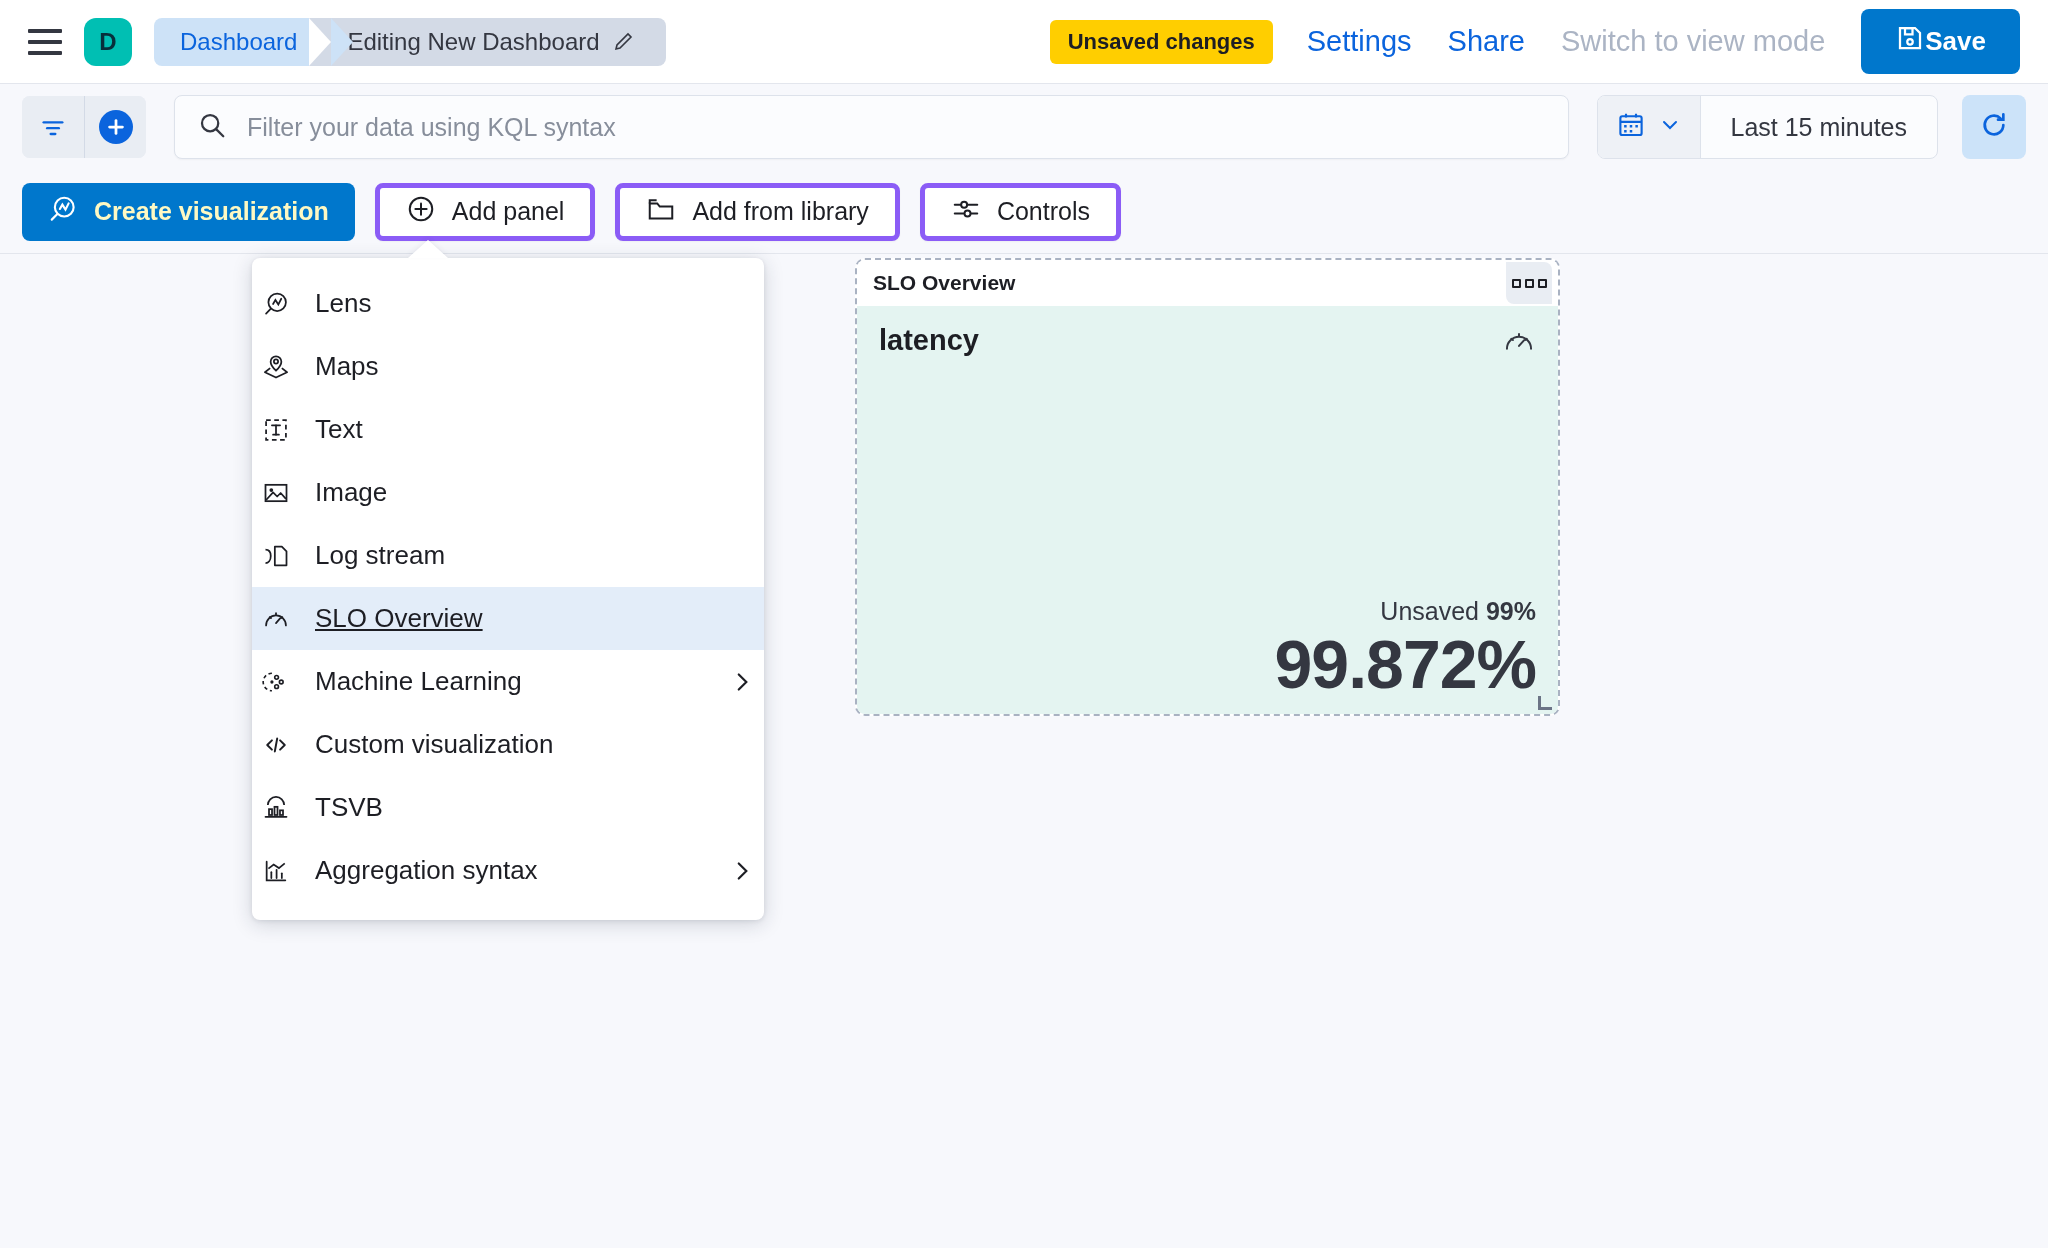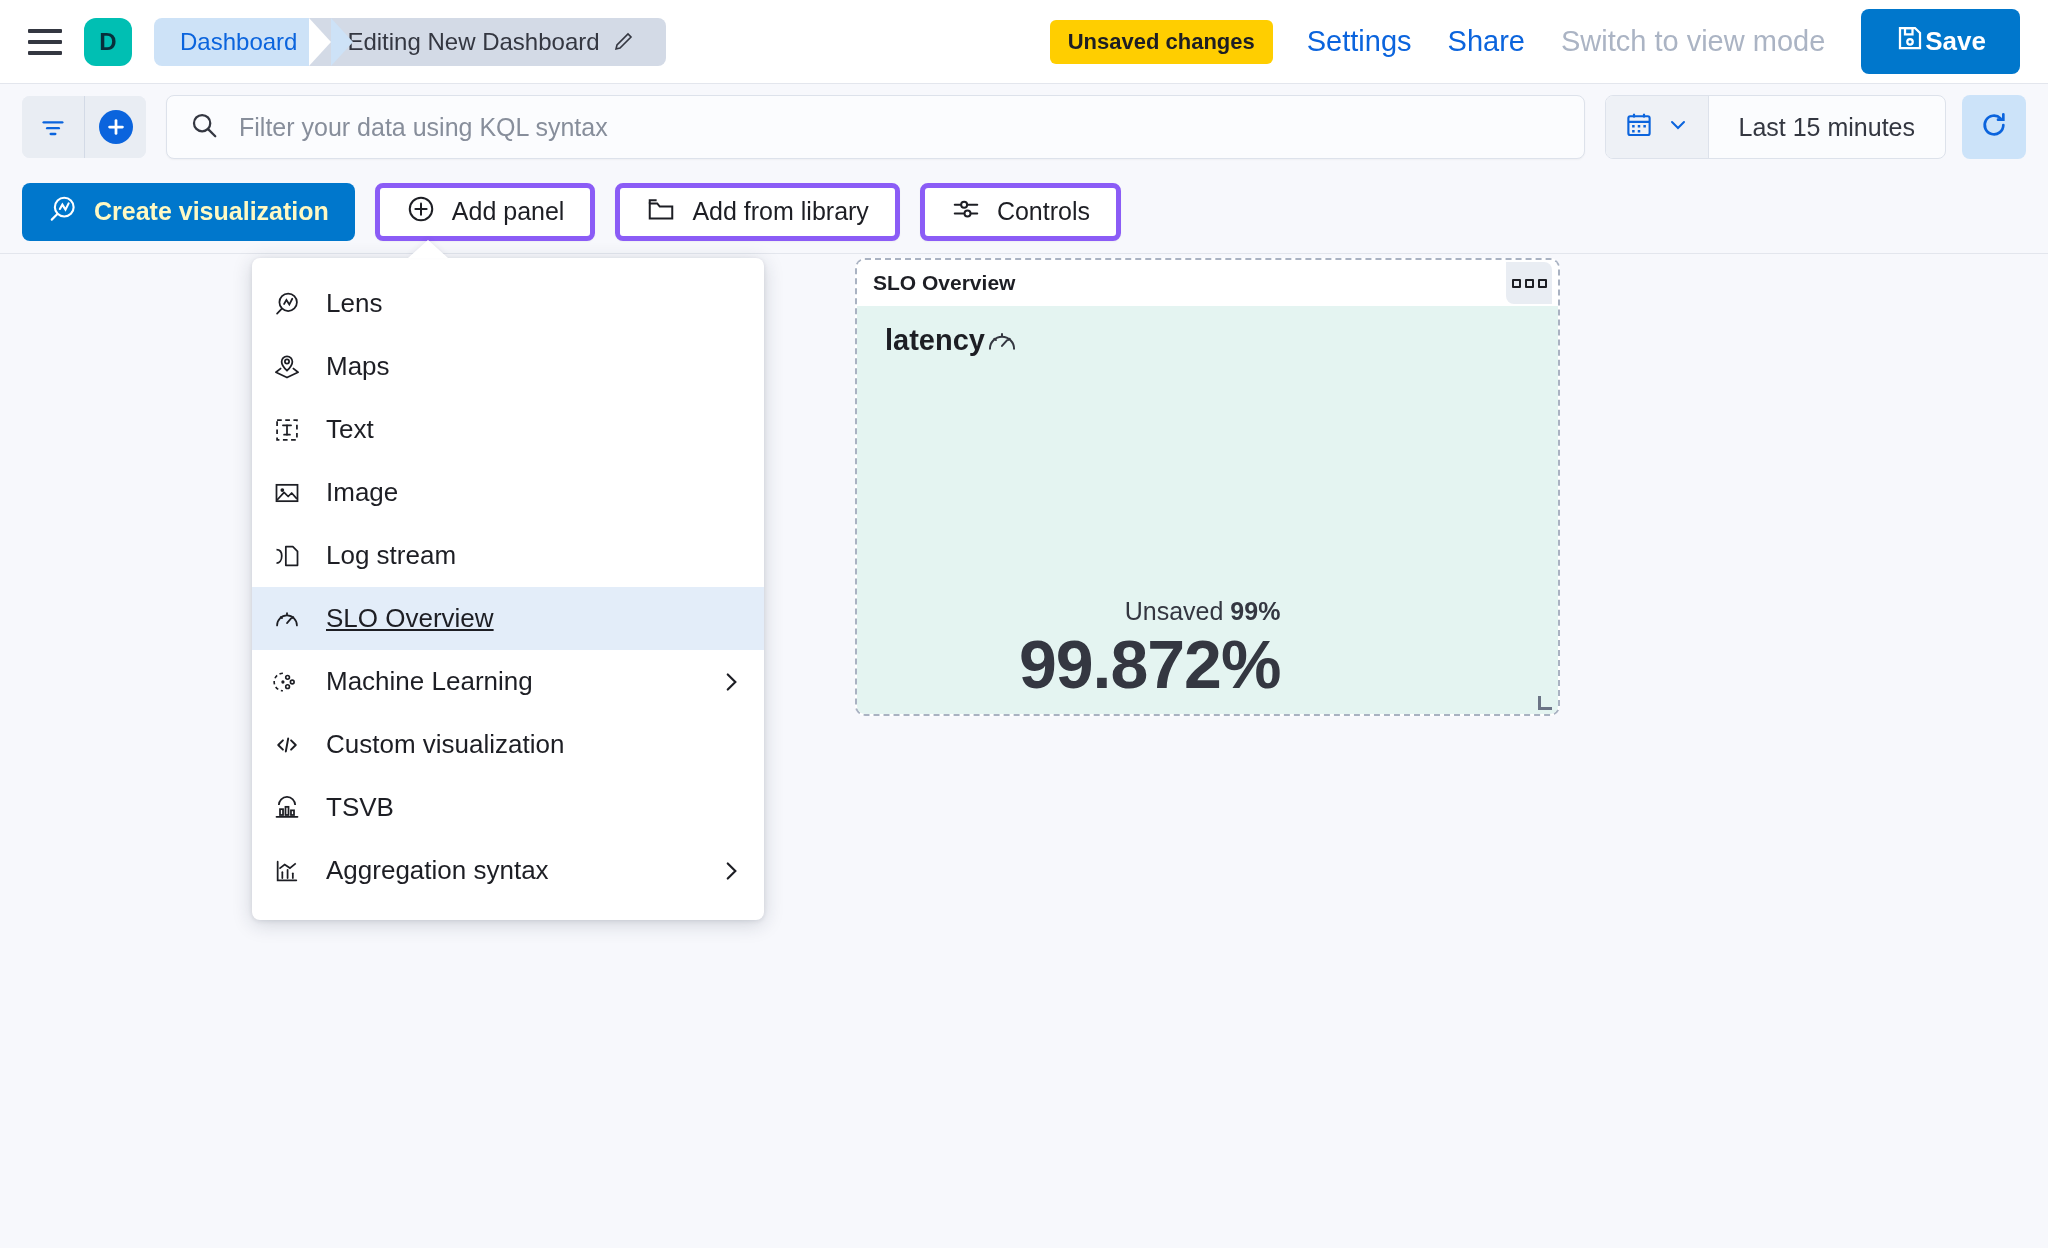--- a/index.html
+++ b/index.html
@@ -118,21 +118,21 @@
     border: none;
     font-family: "Liberation Sans", sans-serif;
   }
 
   
   .query-bar {
     height: 86px;
     background: #F7F8FC;
     display: flex; align-items: center;
     padding: 0 22px;
-    gap: 0;
+    gap: 8px;
   }
   .filter-group {
     display: flex; height: 62px;
     background: #E9EDF3;
     border-radius: 8px;
     overflow: hidden;
     margin-right: 20px;
   }
   .filter-btn {
     width: 62px; height: 62px;
@@ -256,21 +256,21 @@
     top: -18px; left: 156px;
     width: 0; height: 0;
     border-left: 20px solid transparent;
     border-right: 20px solid transparent;
     border-bottom: 18px solid #ffffff;
     filter: drop-shadow(0 -2px 2px rgba(30,40,60,0.06));
   }
   .menu-item {
     display: flex; align-items: center;
     height: 63px;
-    padding: 0 20px;
+    padding: 0 9px;
     gap: 24px;
     cursor: pointer;
     font-size: 26px;
     color: #1D1E24;
   }
   .menu-item .mi-icon {
     width: 30px; height: 30px;
     display: flex; align-items: center; justify-content: center;
     flex-shrink: 0;
   }
@@ -313,22 +313,22 @@
     cursor: pointer;
   }
   .panel-menu-btn i {
     display: block; width: 9px; height: 9px;
     border: 2.5px solid #1D1E24;
     border-radius: 1px;
   }
   .panel-body {
     height: calc(100% - 46px);
     background: #E4F4F1;
-    padding: 18px 22px 16px 28px;
-    display: flex; flex-direction: row;
+    padding: 18px 22px 16px 22px;
+    display: flex; flex-direction: column;
     position: relative;
   }
   .slo-top {
     display: flex; align-items: flex-start; justify-content: space-between;
   }
   .slo-name {
     font-size: 29px; font-weight: bold; color: #1D1E24;
   }
   .slo-bottom {
     margin-top: auto;

